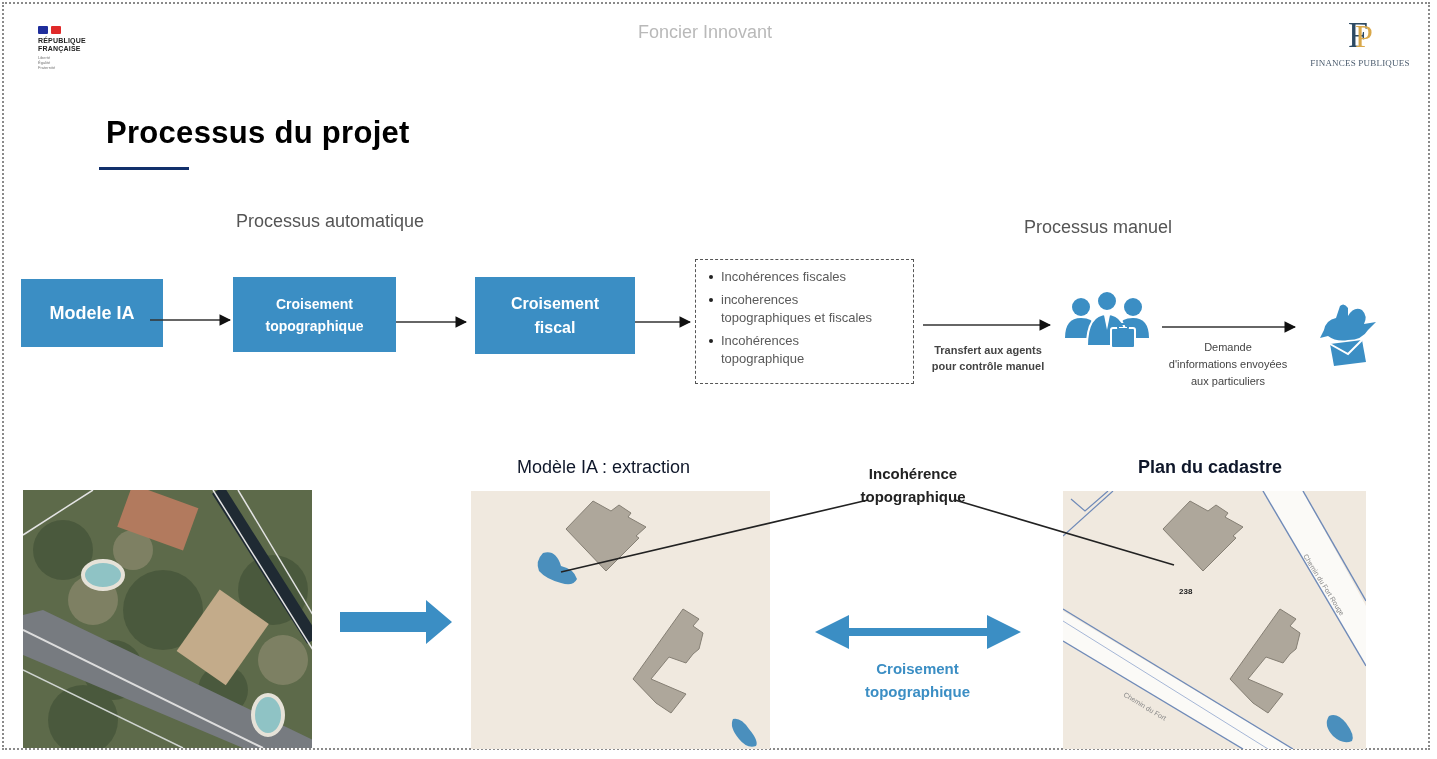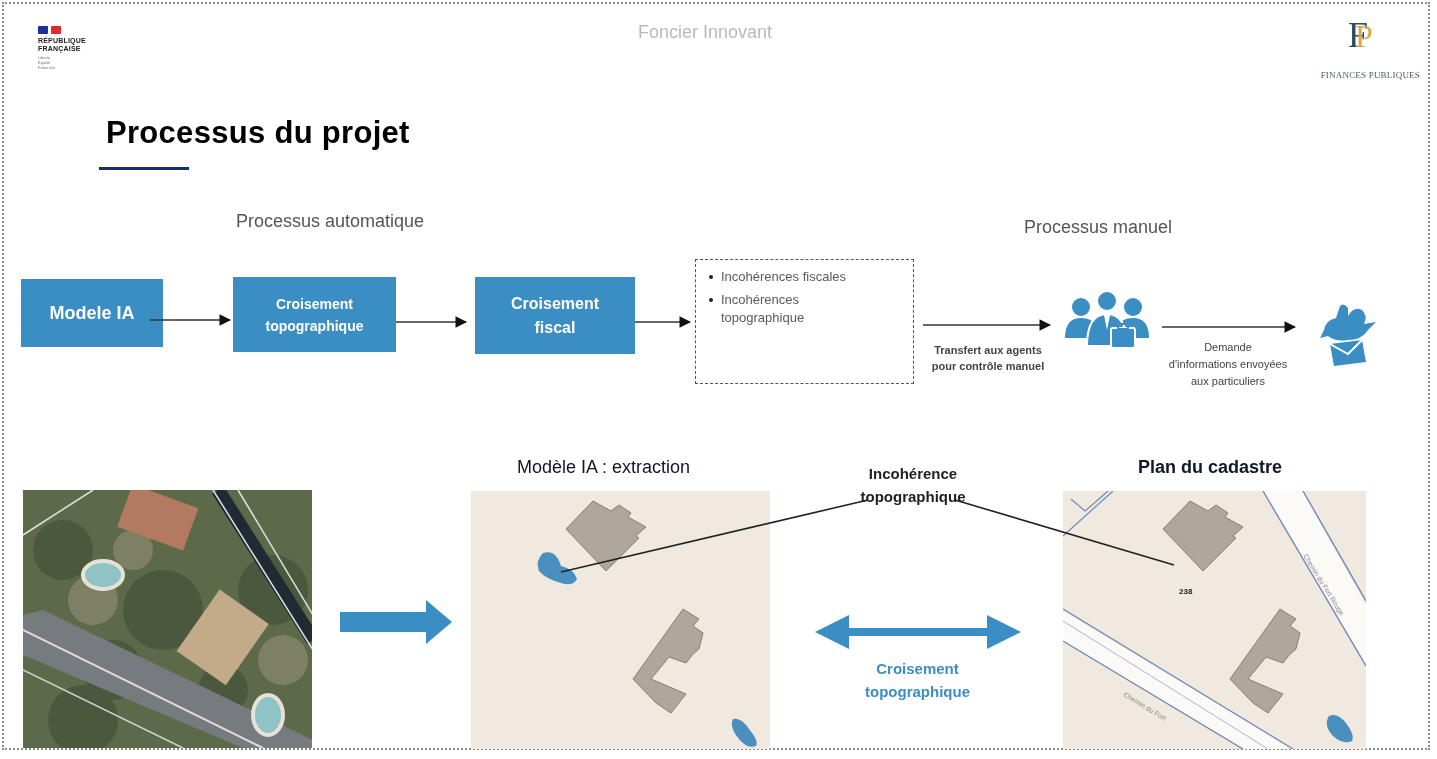--- a/index.html
+++ b/index.html
@@ -22,21 +22,21 @@
 
   .header-title {
     position: absolute; left: 560px; top: 22px; width: 290px; text-align: center;
     font-size: 18px; color: #b9b9b9;
   }
 
   .fp-logo { position: absolute; left: 1300px; top: 16px; width: 120px; text-align: center; }
   .fp-mark { position: relative; height: 38px; }
   .fp-mark .f { position: absolute; left: 48px; top: 0; font-family: "Liberation Serif", serif; font-size: 36px; color: #2d4a63; line-height: 38px; }
   .fp-mark .p { position: absolute; left: 55px; top: 2px; font-family: "Liberation Serif", serif; font-size: 32px; color: #d9a84a; line-height: 36px; }
-  .fp-text { font-family: "Liberation Serif", serif; font-size: 9px; color: #4a5b6d; letter-spacing: 0.2px; margin-top: 16px; text-align: right; }
+  .fp-text { font-family: "Liberation Serif", serif; font-size: 9px; color: #4a5b6d; letter-spacing: 0.2px; margin-top: 4px; }
 
   
   .page-title {
     position: absolute; left: 106px; top: 115px; font-size: 31px; font-weight: bold; color: #000000;
     letter-spacing: 0.3px;
   }
   .title-underline { position: absolute; left: 99px; top: 167px; width: 90px; height: 3px; background: #12306b; }
 
   .section-label { position: absolute; font-size: 18px; color: #555; }
   .lbl-auto { left: 236px; top: 211px; }
@@ -137,20 +137,21 @@
 <div class="pbox pbox-3">
   <div>
     <div>Croisement</div>
     <div>fiscal</div>
   </div>
 </div>
 
 <div class="result-box">
   <ul>
     <li><span>Incohérences fiscales</span></li>
+    <li><span>incoherences</span><br><span>topographiques et fiscales</span></li>
     <li><span>Incohérences</span><br><span>topographique</span></li>
   </ul>
 </div>
 
 <div class="small-caption cap-transfer">
   <div>Transfert aux agents</div>
   <div>pour contrôle manuel</div>
 </div>
 <div class="small-caption cap-demande">
   <div>Demande</div>

